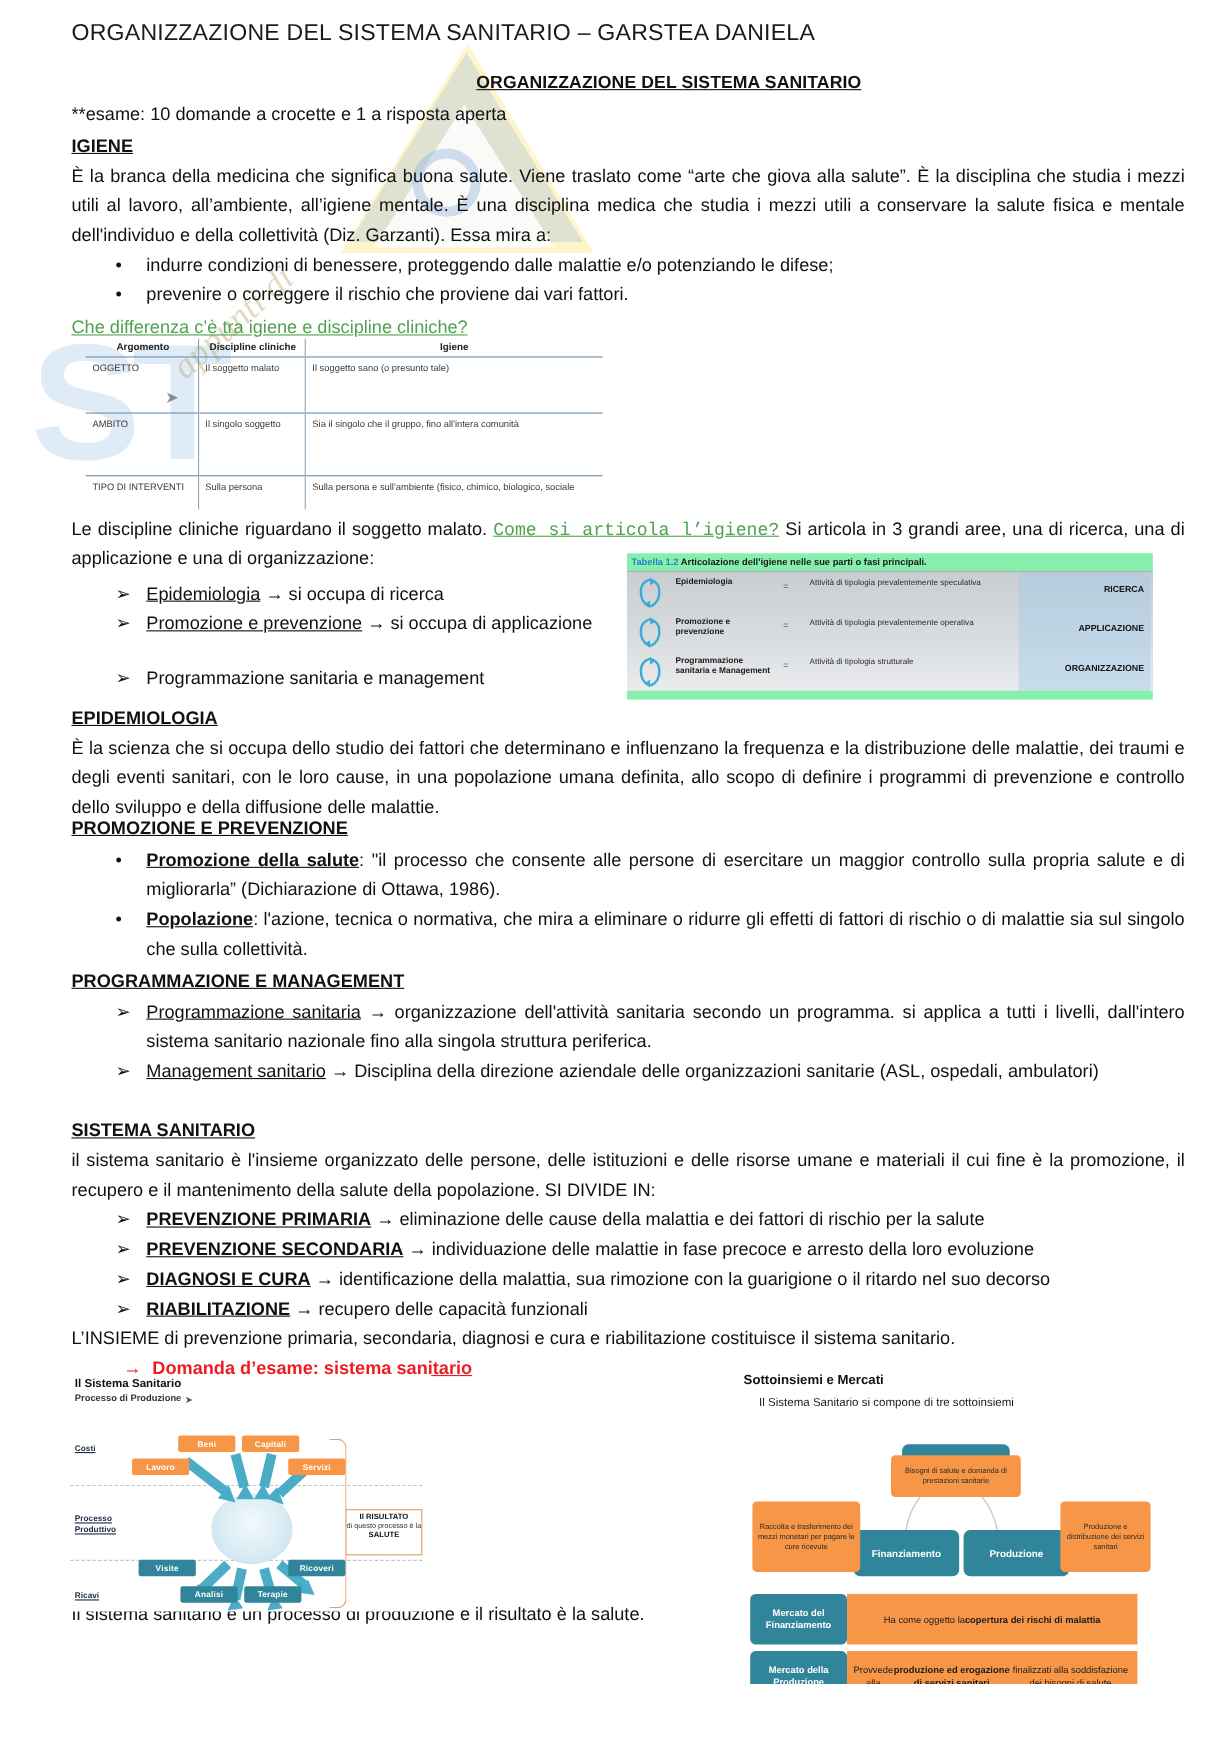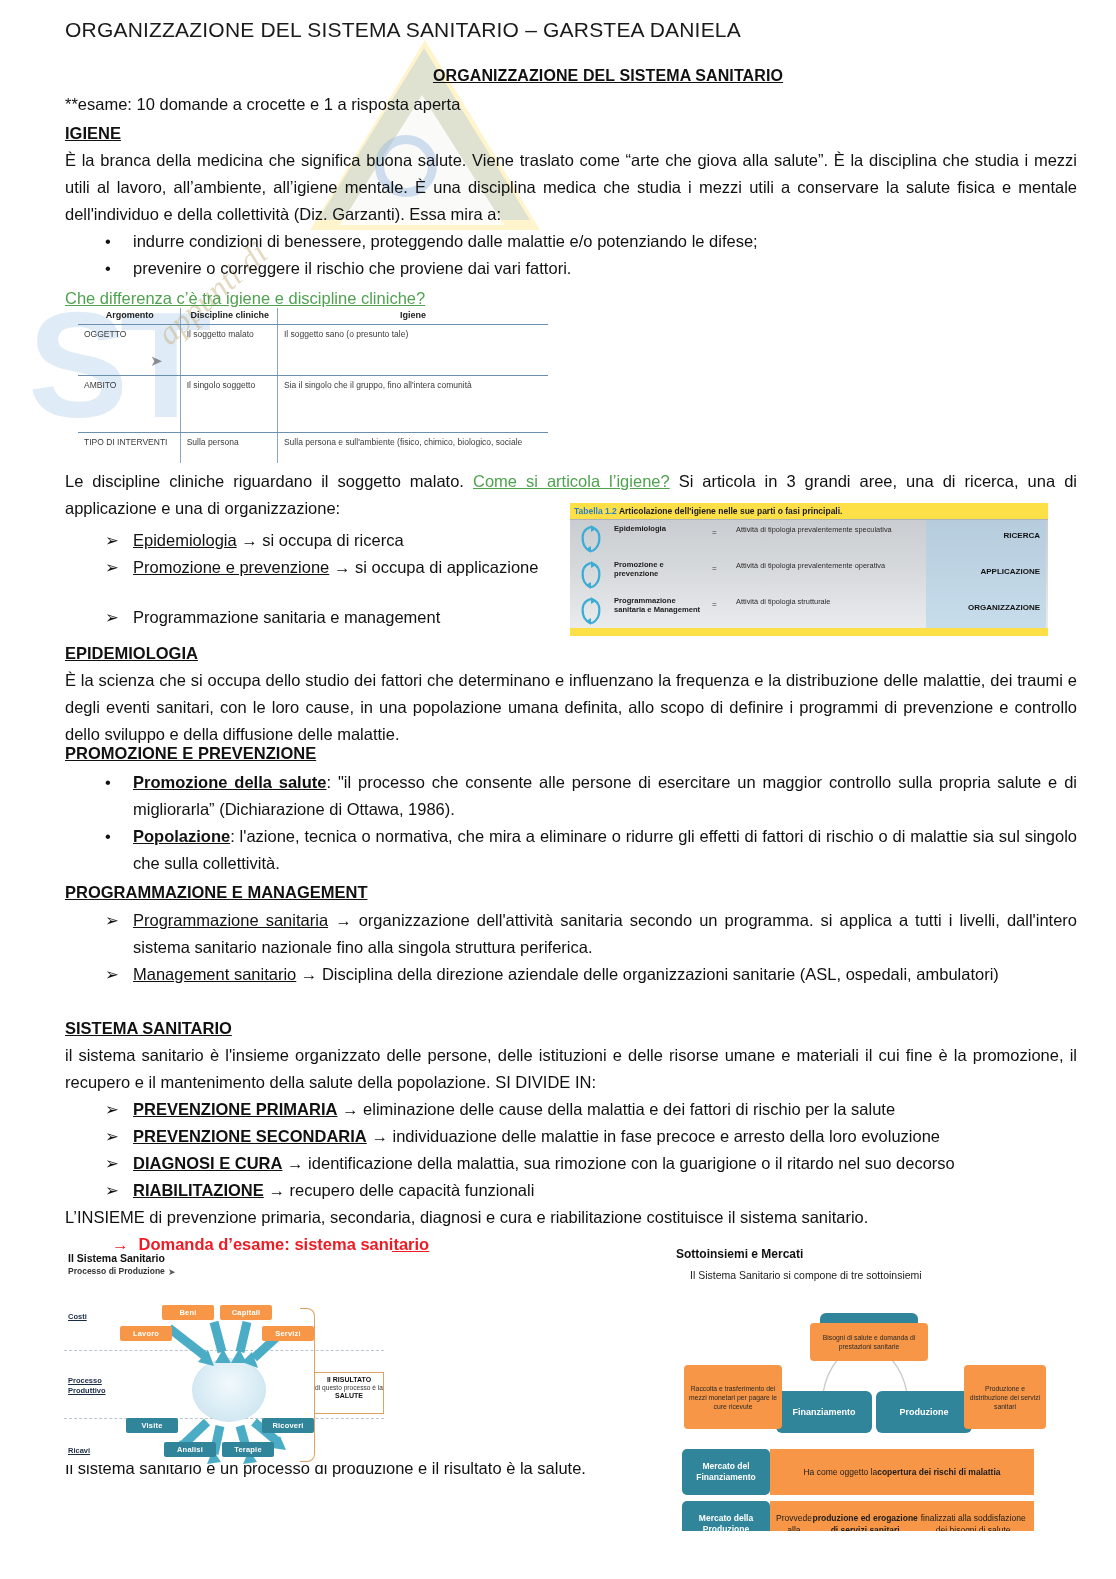--- a/index.html
+++ b/index.html
@@ -115,21 +115,21 @@
   }
   .tbl-img td.c2, .tbl-img th.c2 { border-left:1px solid #8aa6be; }
   .tbl-img td.c3, .tbl-img th.c3 { border-left:1px solid #8aa6be; }
   .tbl-img tr.r1 td { height:42px; }
   .tbl-img tr.r2 td { height:48px; }
   .tbl-img tr.r3 td { height:22px; border-bottom:none; }
 
   
   .tab12 {
     position:absolute; left:570px; top:503px; width:478px; height:133px;
-    z-index:2; background:#fde047;
+    z-index:2; background:#86efac;
   }
   .tab12 .cap { font-size:8.5px; font-weight:bold; color:#1a1a1a; padding:3px 0 3px 4px; }
   .tab12 .cap .tk { color:#2b7fc4; }
   .tab12 .box { position:relative; height:108px; background:linear-gradient(180deg,#c9cdd1 0%, #d6d9dc 45%, #e9ebed 100%); border-top:1px solid #aeb3b7; }
   .tab12 .row { position:relative; height:36px; }
   .tab12 .ico { position:absolute; left:8px; top:4px; width:26px; height:30px; }
   .tab12 .nm { position:absolute; left:44px; top:4px; width:92px; font-size:7.6px; font-weight:bold; color:#1b1b1b; line-height:9px; }
   .tab12 .eq { position:absolute; left:142px; top:8px; font-size:8px; color:#333; }
   .tab12 .ds { position:absolute; left:166px; top:5px; width:175px; font-size:7.4px; color:#2a2a2a; line-height:9px; }
   .tab12 .tg { position:absolute; right:8px; top:11px; font-size:8px; font-weight:bold; color:#111; }
@@ -253,21 +253,21 @@
           </tr>
           <tr class="r3">
             <td>TIPO DI INTERVENTI</td>
             <td class="c2">Sulla persona</td>
             <td class="c3">Sulla persona e sull'ambiente (fisico, chimico, biologico, sociale</td>
           </tr>
         </tbody>
       </table>
     </div>
 
-    <div class="para" style="top:468px;"><span>Le discipline cliniche riguardano il soggetto malato. </span><span class="green-q" style="color:#4FA24F;text-decoration:underline;">Come si articola l’igiene?</span><span> Si articola in 3 grandi aree, una di ricerca, una di applicazione e una di organizzazione:</span></div>
+    <div class="para" style="top:468px;"><span>Le discipline cliniche riguardano il soggetto malato. </span><span class="green-q" style="color:#4FA24F;text-decoration:underline;font-family:Liberation Mono, monospace;">Come si articola l’igiene?</span><span> Si articola in 3 grandi aree, una di ricerca, una di applicazione e una di organizzazione:</span></div>
 
     <div class="bul" style="top:527px;left:105px;width:455px;">
       <span class="mk">➢</span>
       <span class="tx"><span class="u">Epidemiologia</span> <span>→</span><span> si occupa di ricerca</span></span>
     </div>
     <div class="bul" style="top:554px;left:105px;width:455px;">
       <span class="mk">➢</span>
       <span class="tx"><span class="u">Promozione e prevenzione</span> <span>→</span><span> si occupa di applicazione</span></span>
     </div>
     <div class="bul" style="top:604px;left:105px;width:455px;">

